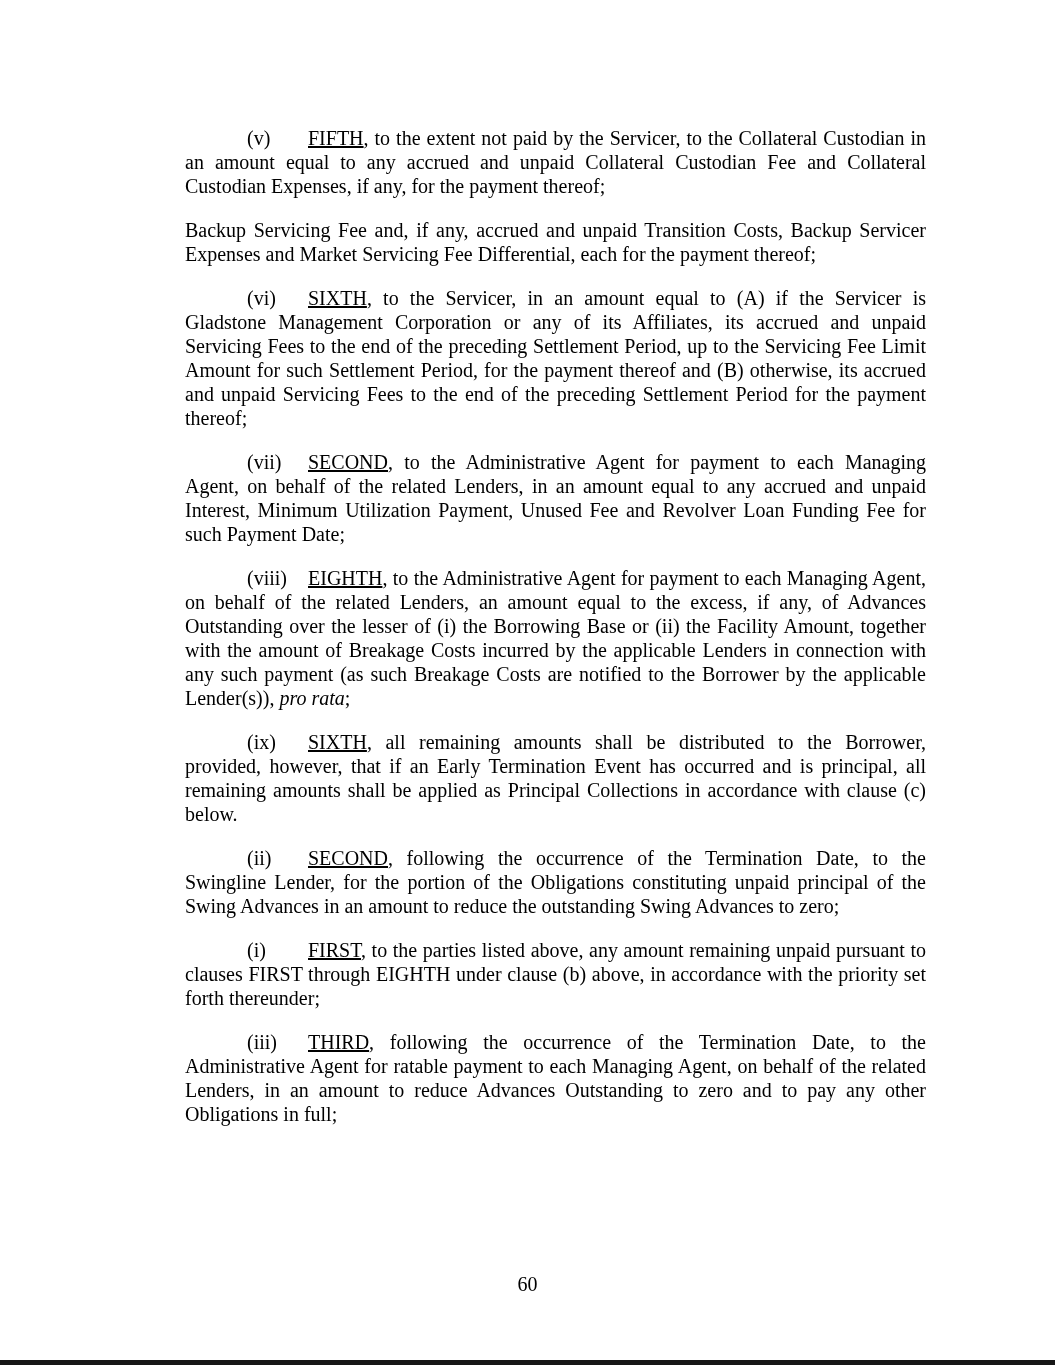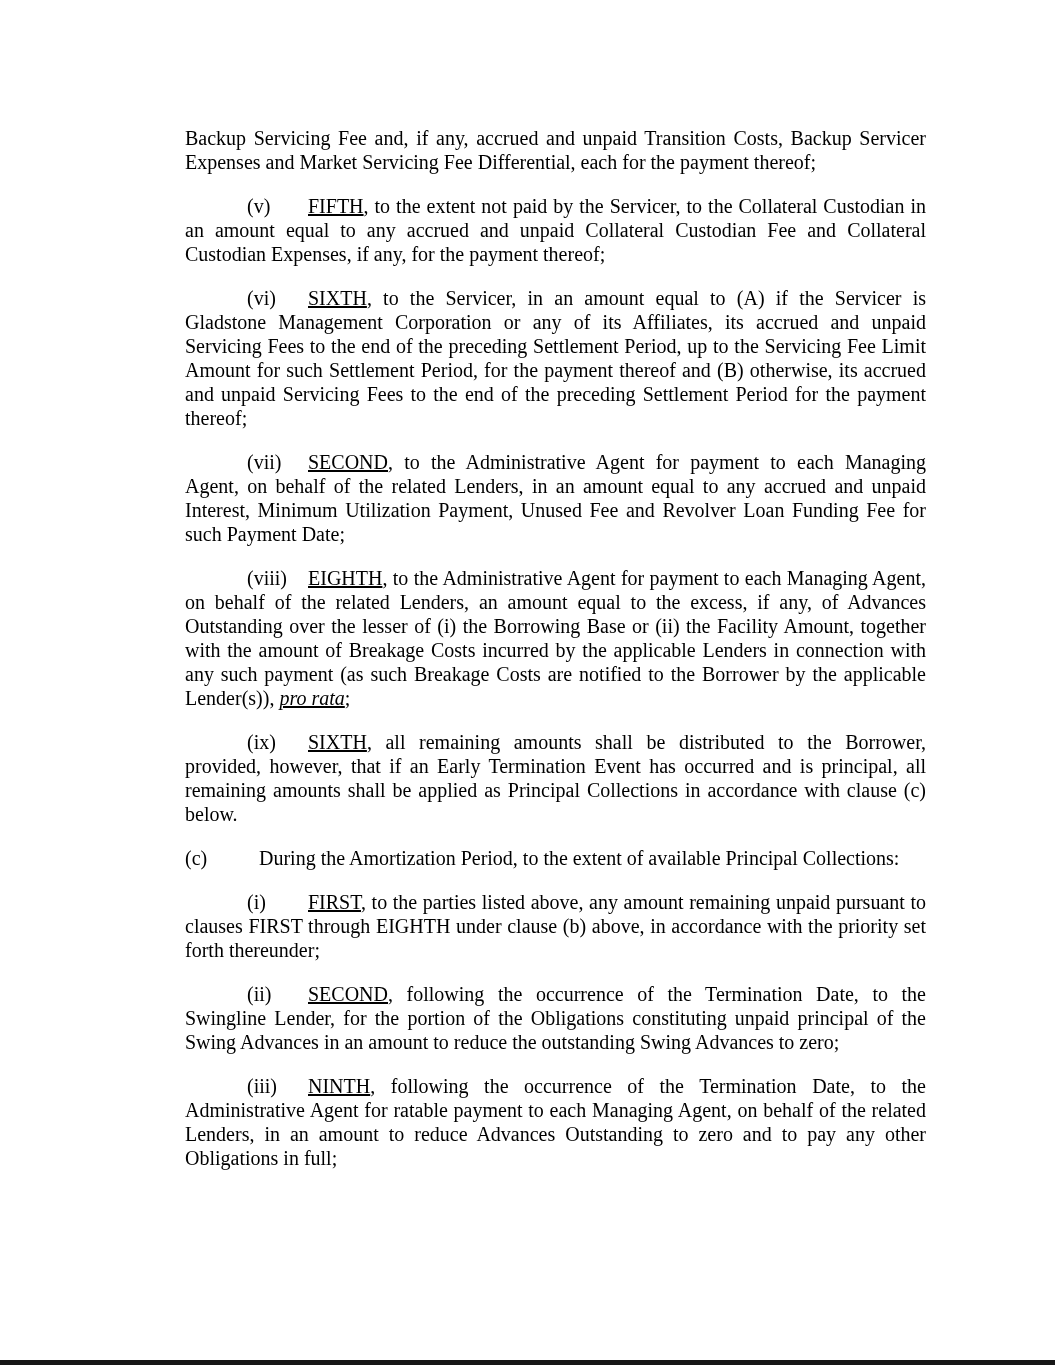--- a/index.html
+++ b/index.html
@@ -39,21 +39,20 @@
   .label-c {
     display: inline-block;
     width: 74px;
     text-indent: 0;
   }
   .term {
     text-decoration: underline;
   }
   .italic {
     font-style: italic;
-    text-decoration: underline;
   }
   .page-number {
     position: absolute;
     top: 1272px;
     left: 0;
     width: 100%;
     text-align: center;
   }
   .bottom-edge {
     position: absolute;
@@ -63,36 +62,36 @@
     height: 5px;
     background: #161616;
   }
 </style>
 </head>
 <body>
 
 <div class="page">
   <div class="content">
 
+    <p class="para indent"><span class="label">(v)</span><span class="term">FIFTH</span><span>, to the extent not paid by the Servicer, to the Collateral Custodian in an amount equal to any accrued and unpaid Collateral Custodian Fee and Collateral Custodian Expenses, if any, for the payment thereof;</span></p>
+
     <p class="para"><span>Backup Servicing Fee and, if any, accrued and unpaid Transition Costs, Backup Servicer Expenses and Market Servicing Fee Differential, each for the payment thereof;</span></p>
-
-    <p class="para indent"><span class="label">(v)</span><span class="term">FIFTH</span><span>, to the extent not paid by the Servicer, to the Collateral Custodian in an amount equal to any accrued and unpaid Collateral Custodian Fee and Collateral Custodian Expenses, if any, for the payment thereof;</span></p>
 
     <p class="para indent"><span class="label">(vi)</span><span class="term">SIXTH</span><span>, to the Servicer, in an amount equal to (A) if the Servicer is Gladstone Management Corporation or any of its Affiliates, its accrued and unpaid Servicing Fees to the end of the preceding Settlement Period, up to the Servicing Fee Limit Amount for such Settlement Period, for the payment thereof and (B) otherwise, its accrued and unpaid Servicing Fees to the end of the preceding Settlement Period for the payment thereof;</span></p>
 
     <p class="para indent"><span class="label">(vii)</span><span class="term">SECOND</span><span>, to the Administrative Agent for payment to each Managing Agent, on behalf of the related Lenders, in an amount equal to any accrued and unpaid Interest, Minimum Utilization Payment, Unused Fee and Revolver Loan Funding Fee for such Payment Date;</span></p>
 
     <p class="para indent"><span class="label">(viii)</span><span class="term">EIGHTH</span><span>, to the Administrative Agent for payment to each Managing Agent, on behalf of the related Lenders, an amount equal to the excess, if any, of Advances Outstanding over the lesser of (i) the Borrowing Base or (ii) the Facility Amount, together with the amount of Breakage Costs incurred by the applicable Lenders in connection with any such payment (as such Breakage Costs are notified to the Borrower by the applicable Lender(s)), </span><span class="italic">pro rata</span><span>;</span></p>
 
     <p class="para indent"><span class="label">(ix)</span><span class="term">SIXTH</span><span>, all remaining amounts shall be distributed to the Borrower, provided, however, that if an Early Termination Event has occurred and is principal, all remaining amounts shall be applied as Principal Collections in accordance with clause (c) below.</span></p>
 
-    <p class="para"><span class="label-c">(c)</span><span>During the Amortization Period, to the extent of available Principal Collections:</span></p>
+
+    <p class="para indent"><span class="label">(ii)</span><span class="term">SECOND</span><span>, following the occurrence of the Termination Date, to the Swingline Lender, for the portion of the Obligations constituting unpaid principal of the Swing Advances in an amount to reduce the outstanding Swing Advances to zero;</span></p>
 
     <p class="para indent"><span class="label">(i)</span><span class="term">FIRST</span><span>, to the parties listed above, any amount remaining unpaid pursuant to clauses FIRST through EIGHTH under clause (b) above, in accordance with the priority set forth thereunder;</span></p>
 
-    <p class="para indent"><span class="label">(ii)</span><span class="term">SECOND</span><span>, following the occurrence of the Termination Date, to the Swingline Lender, for the portion of the Obligations constituting unpaid principal of the Swing Advances in an amount to reduce the outstanding Swing Advances to zero;</span></p>
-
-    <p class="para indent"><span class="label">(iii)</span><span class="term">NINTH</span><span>, following the occurrence of the Termination Date, to the Administrative Agent for ratable payment to each Managing Agent, on behalf of the related Lenders, in an amount to reduce Advances Outstanding to zero and to pay any other Obligations in full;</span></p>
+    <p class="para indent"><span class="label">(iii)</span><span class="term">THIRD</span><span>, following the occurrence of the Termination Date, to the Administrative Agent for ratable payment to each Managing Agent, on behalf of the related Lenders, in an amount to reduce Advances Outstanding to zero and to pay any other Obligations in full;</span></p>
 
   </div>
 
+  <div class="page-number">60</div>
   <div class="bottom-edge"></div>
 </div>
 
 </body></html>

